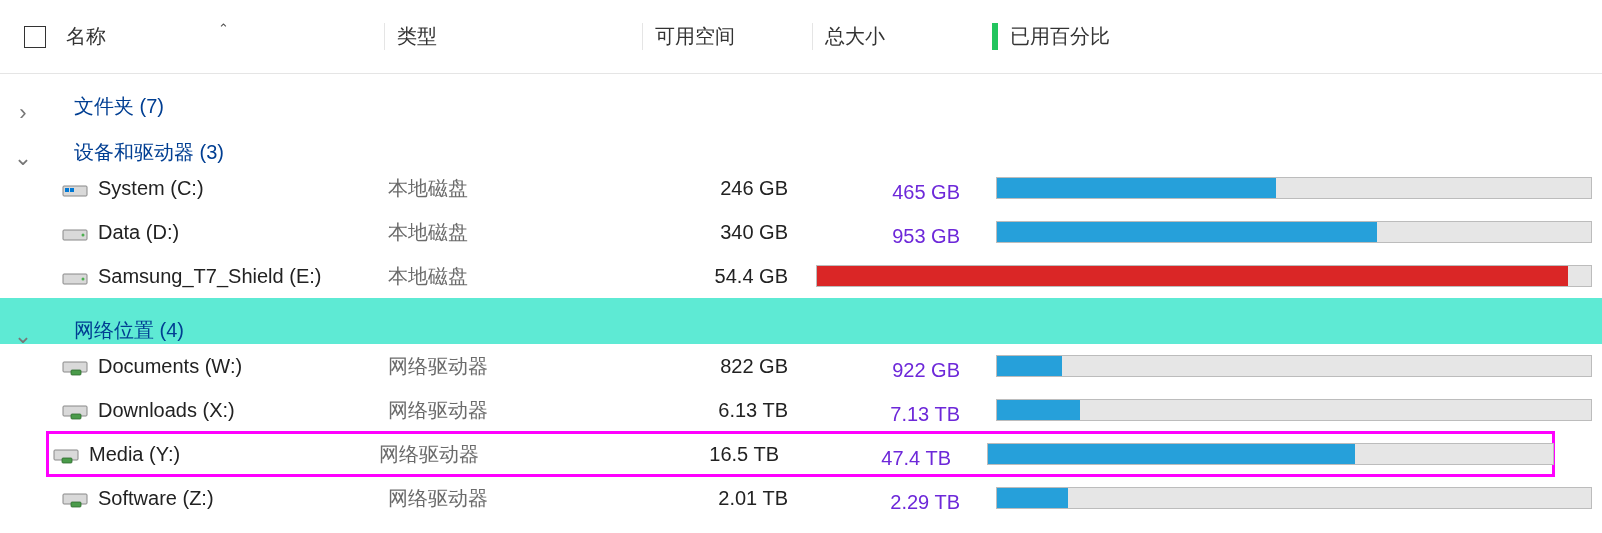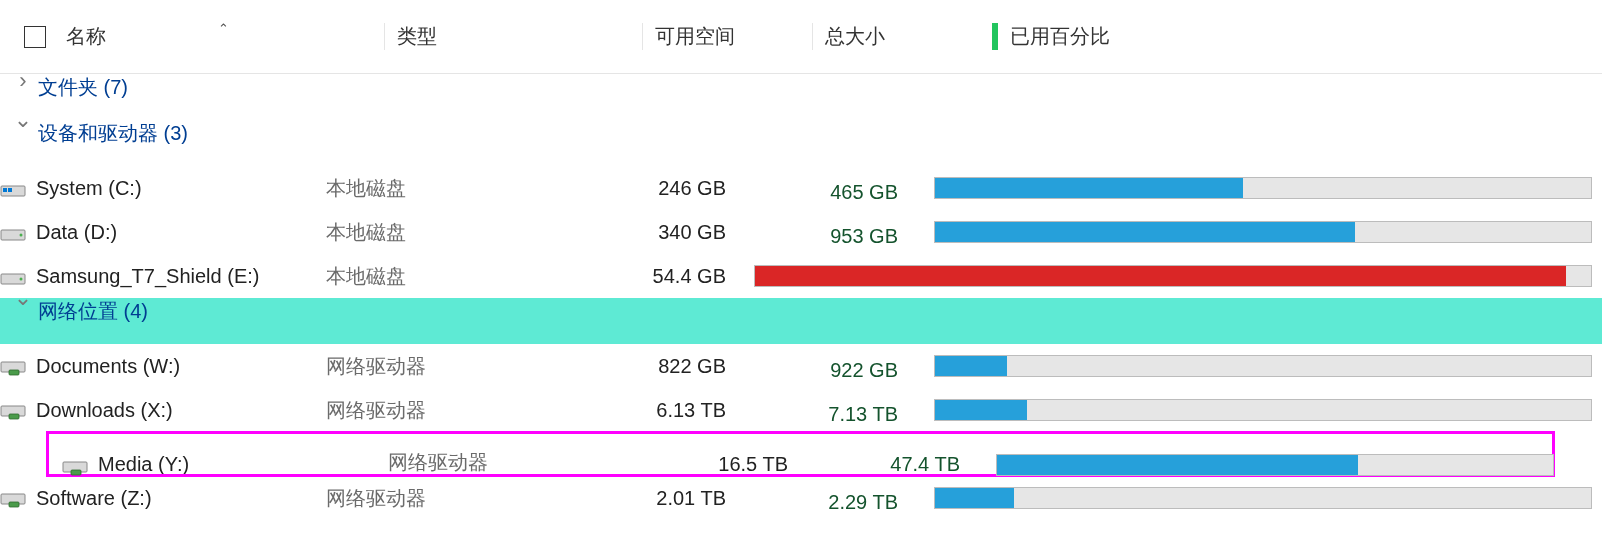--- a/index.html
+++ b/index.html
@@ -37,63 +37,64 @@
     .header-col.usage { flex: 1; border-left: 6px solid #22c55e; padding-left: 12px; }
     .sort-arrow {
       position: absolute;
       top: -2px;
       left: 152px;
       font-size: 13px;
       color: #555;
     }
     .group-row {
       display: flex;
-      align-items: flex-start;
+      align-items: flex-end;
       height: 46px;
       padding-left: 14px;
       color: #003e92;
+      gap: 36px;
     }
     .group-row.highlighted { background: #5eead4; }
     .chevron {
       width: 18px;
       display: inline-flex;
       justify-content: center;
       color: #555;
       font-size: 14px;
       margin-right: 6px;
     }
     .chevron.right::before { content: "›"; font-size: 22px; line-height: 14px; color: #777; }
     .chevron.down::before { content: "⌄"; font-size: 22px; line-height: 8px; color: #777; position: relative; top: -4px; }
     .group-label { color: #003e92; }
     .item-row {
       display: flex;
       align-items: center;
       height: 44px;
+      padding-left: 62px;
     }
     .item-row.selected {
       outline: 3.5px solid #ff00ff;
       outline-offset: -2px;
       margin-left: 47px;
-      padding-left: 15px;
+      padding-left: 6px;
       margin-right: 48px;
-      align-items: flex-end;
     }
     .drive-icon {
       width: 26px;
       height: 20px;
       margin-right: 10px;
       flex-shrink: 0;
       position: relative;
     }
     .drive-icon svg { display: block; }
     .col-name { width: 290px; color: #222; }
     .item-row.selected .col-name { width: 290px; }
     .col-type { width: 258px; color: #6b6b6b; }
     .col-free { width: 170px; text-align: right; padding-right: 28px; color: #222; }
-    .col-total { width: 180px; text-align: right; padding-right: 36px; color: #14532d; margin-top: 8px; }
+    .col-total { width: 180px; text-align: right; padding-right: 36px; color: #6d28d9; margin-top: 8px; }
     .col-bar { flex: 1; display: flex; align-items: center; padding-right: 10px; }
     .item-row.selected .col-bar { padding-right: 0; }
     .bar {
       width: 100%;
       height: 22px;
       background: #e6e6e6;
       border: 1px solid #bcbcbc;
       position: relative;
     }
     .bar-fill {

